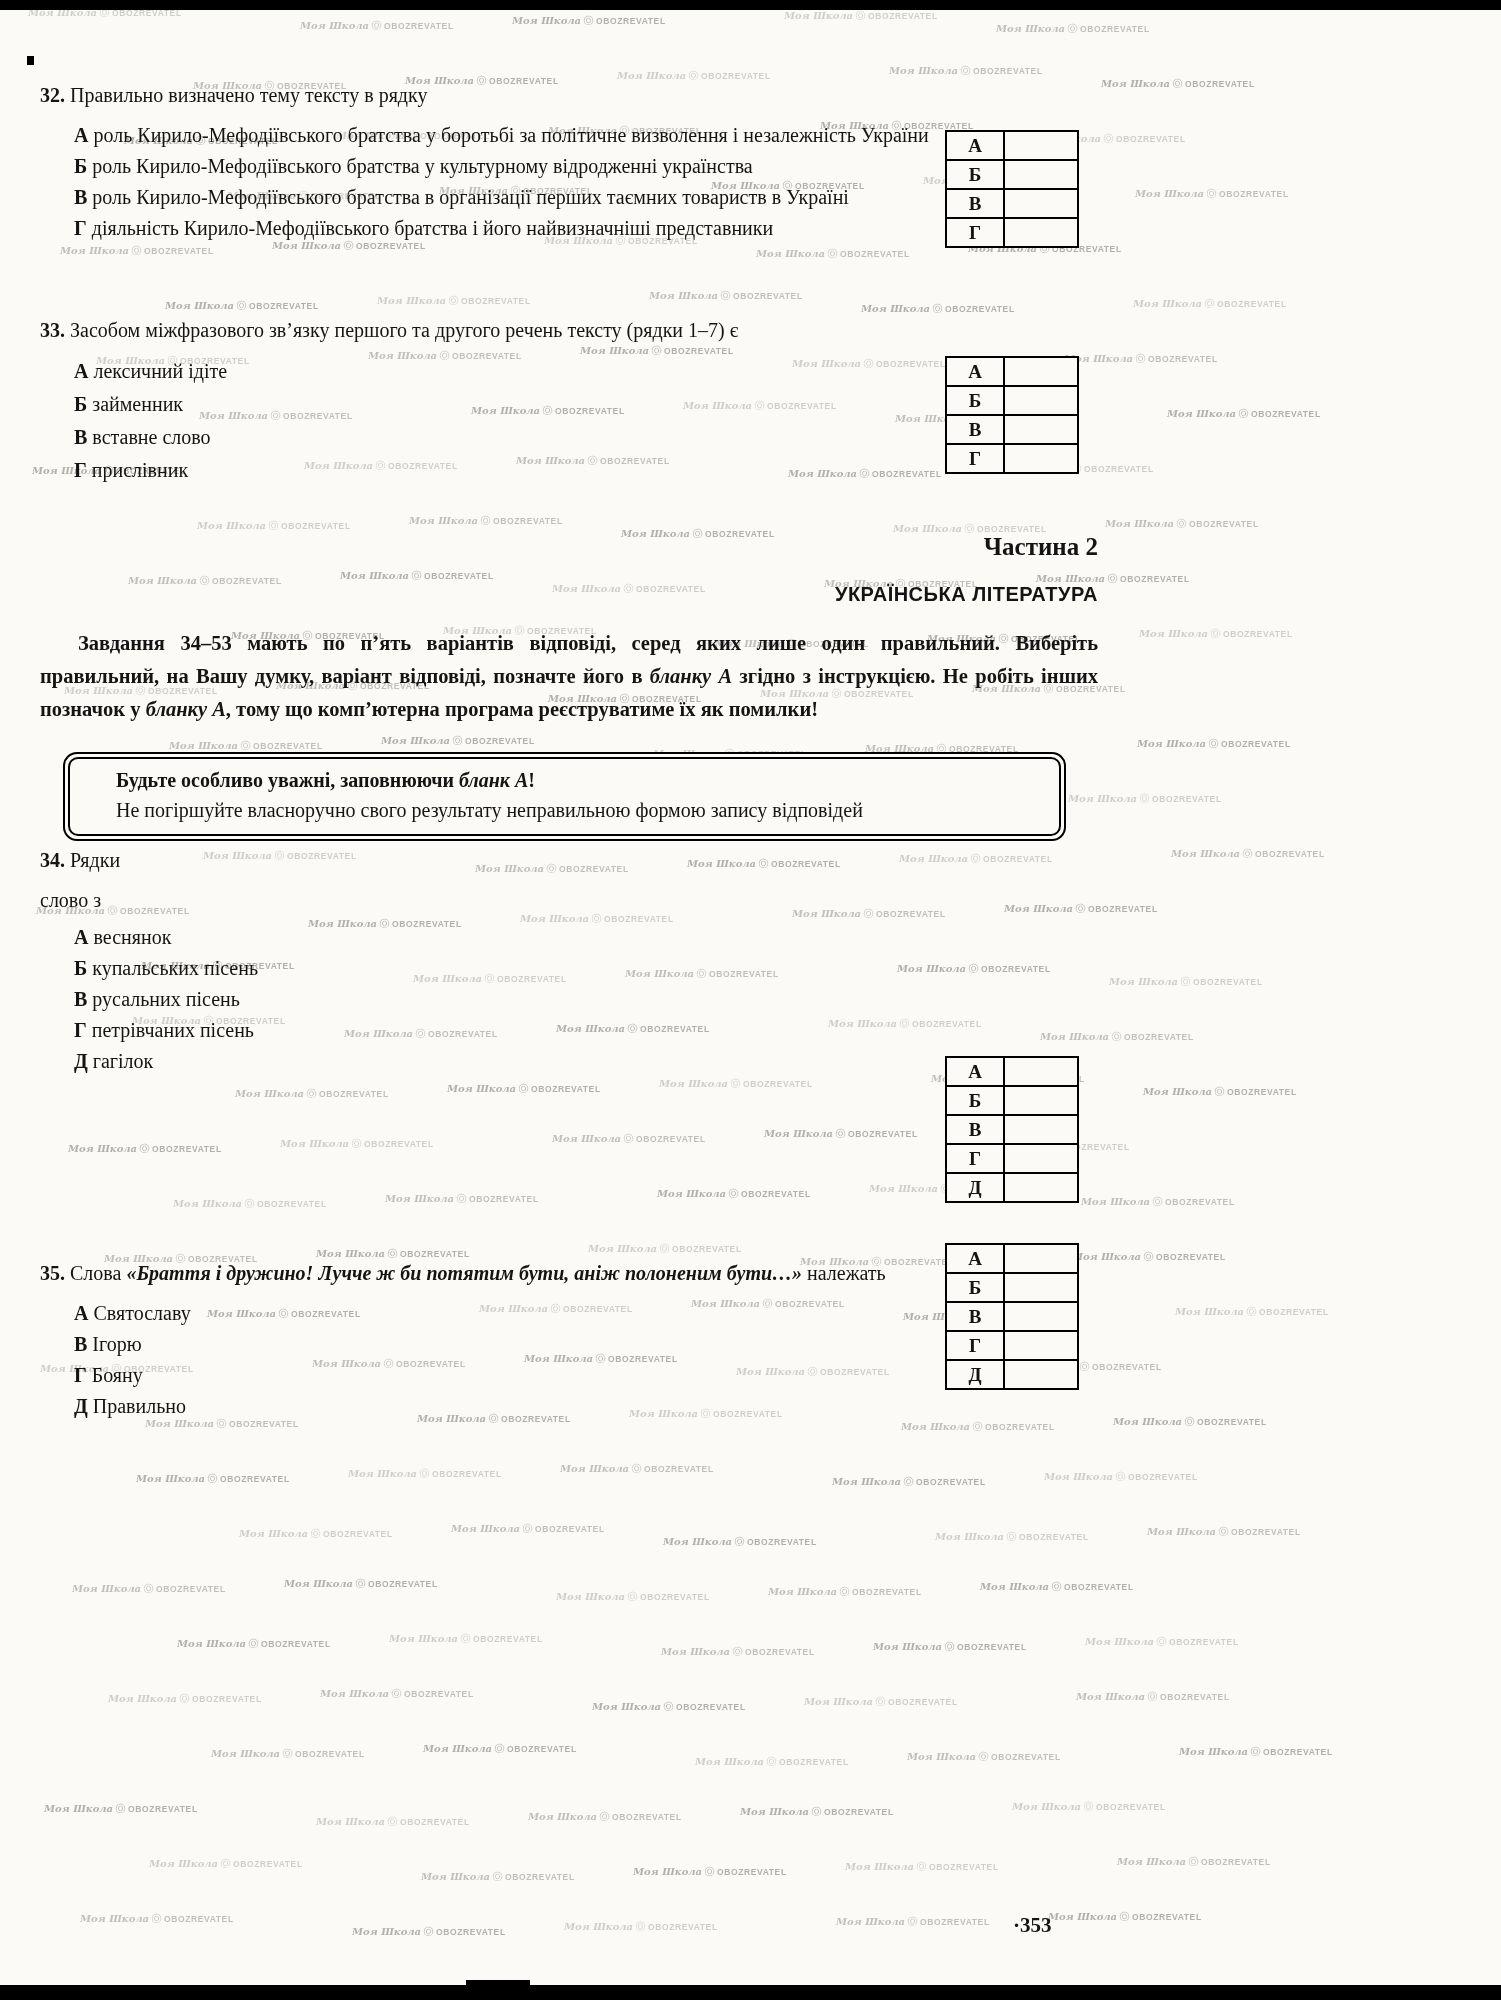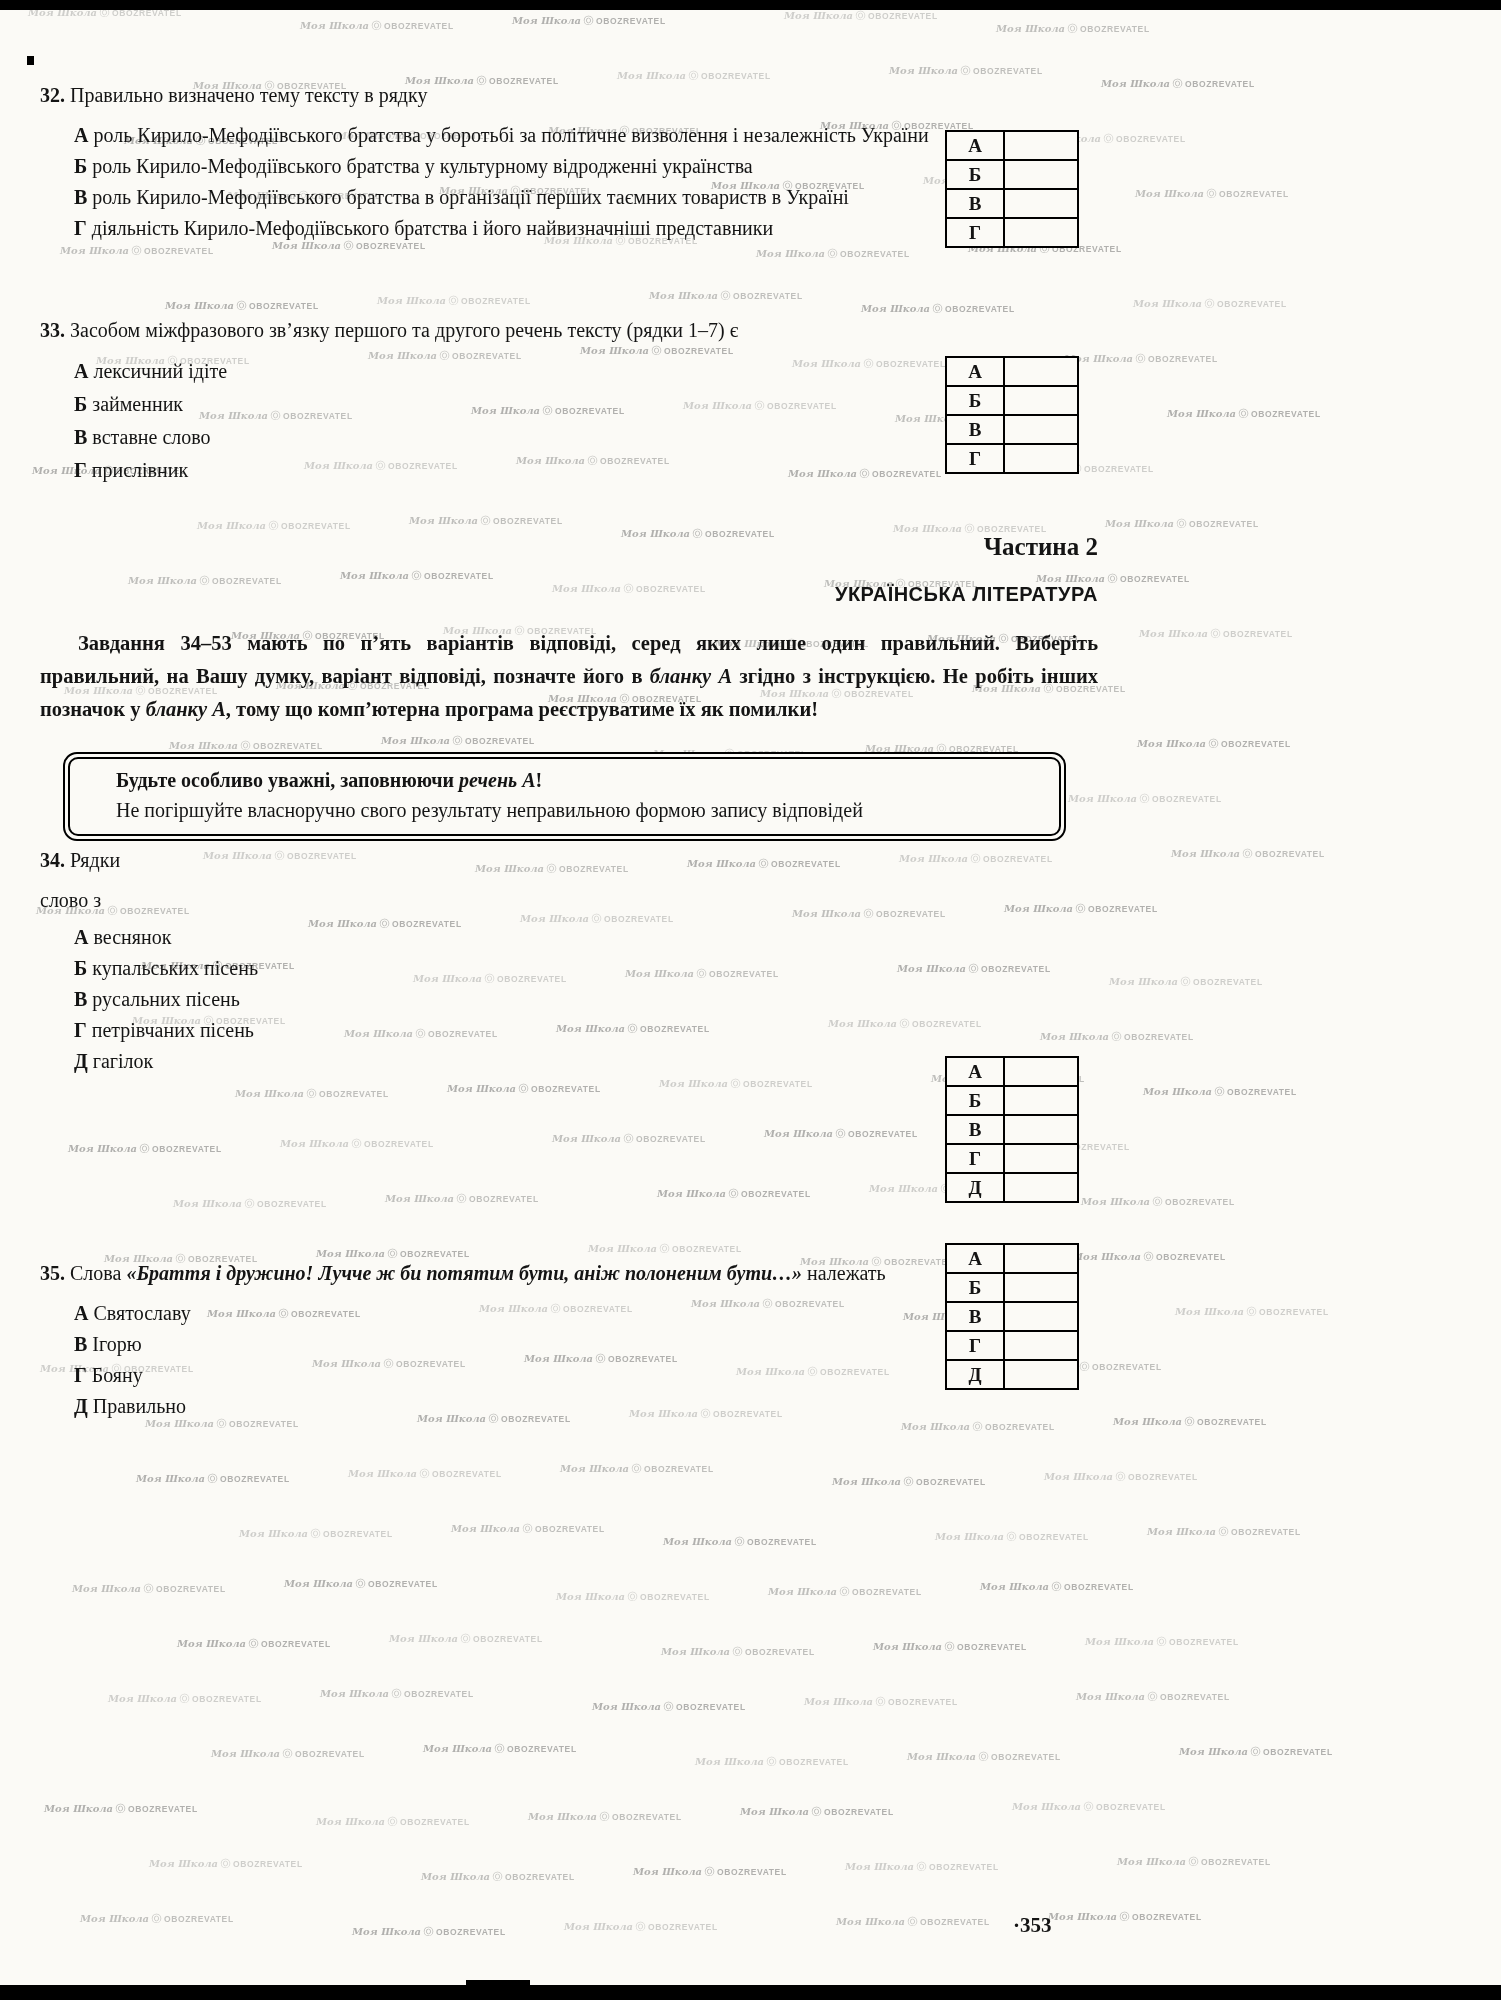--- a/index.html
+++ b/index.html
@@ -319,21 +319,21 @@
 
     <section id="part2head">
       <h1>Частина 2</h1>
       <h2>УКРАЇНСЬКА ЛІТЕРАТУРА</h2>
     </section>
 
     <p id="intro"><span>Завдання 34–53 мають по п’ять варіантів відповіді, серед яких лише один правильний. Виберіть правильний, на Вашу думку, варіант відповіді, позначте його в </span><i>бланку А</i><span> згідно з інструкцією. Не робіть інших позначок у </span><i>бланку А</i><span>, тому що комп’ютерна програма реєструватиме їх як помилки!</span></p>
 
     <div id="warnbox">
       <div class="inner">
-        <p class="warn1"><span>Будьте особливо уважні, заповнюючи </span><i>речень А</i><span>!</span></p>
+        <p class="warn1"><span>Будьте особливо уважні, заповнюючи </span><i>бланк А</i><span>!</span></p>
         <p class="warn2">Не погіршуйте власноручно свого результату неправильною формою запису відповідей</p>
       </div>
     </div>
 
     <section class="qblock" style="top:845px;">
       <p class="stem"><span class="qnum">34.</span> <span>Рядки</span></p>
       <p class="lead">слово з</p>
       <div class="opts">
         <p class="opt"><span class="optletter">А</span> <span>веснянок</span></p>
         <p class="opt"><span class="optletter">Б</span> <span>купальських пісень</span></p>

